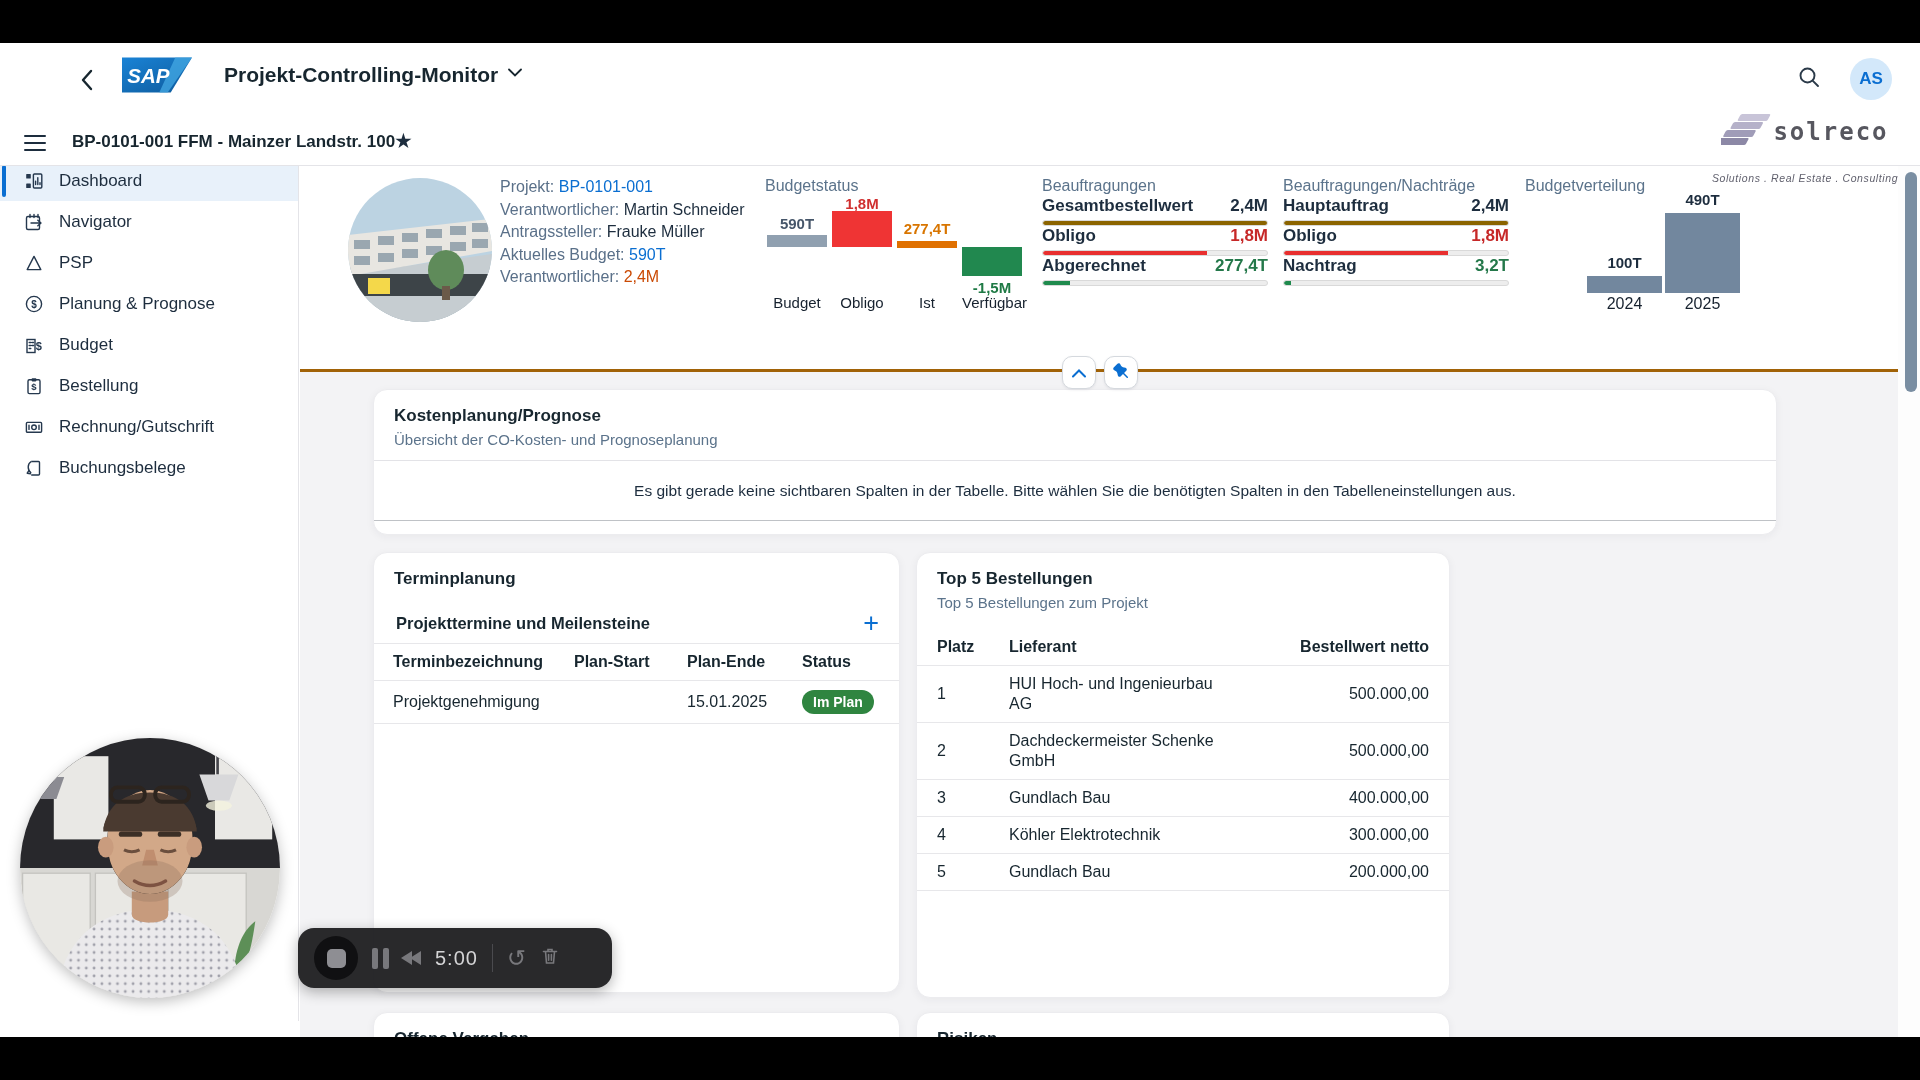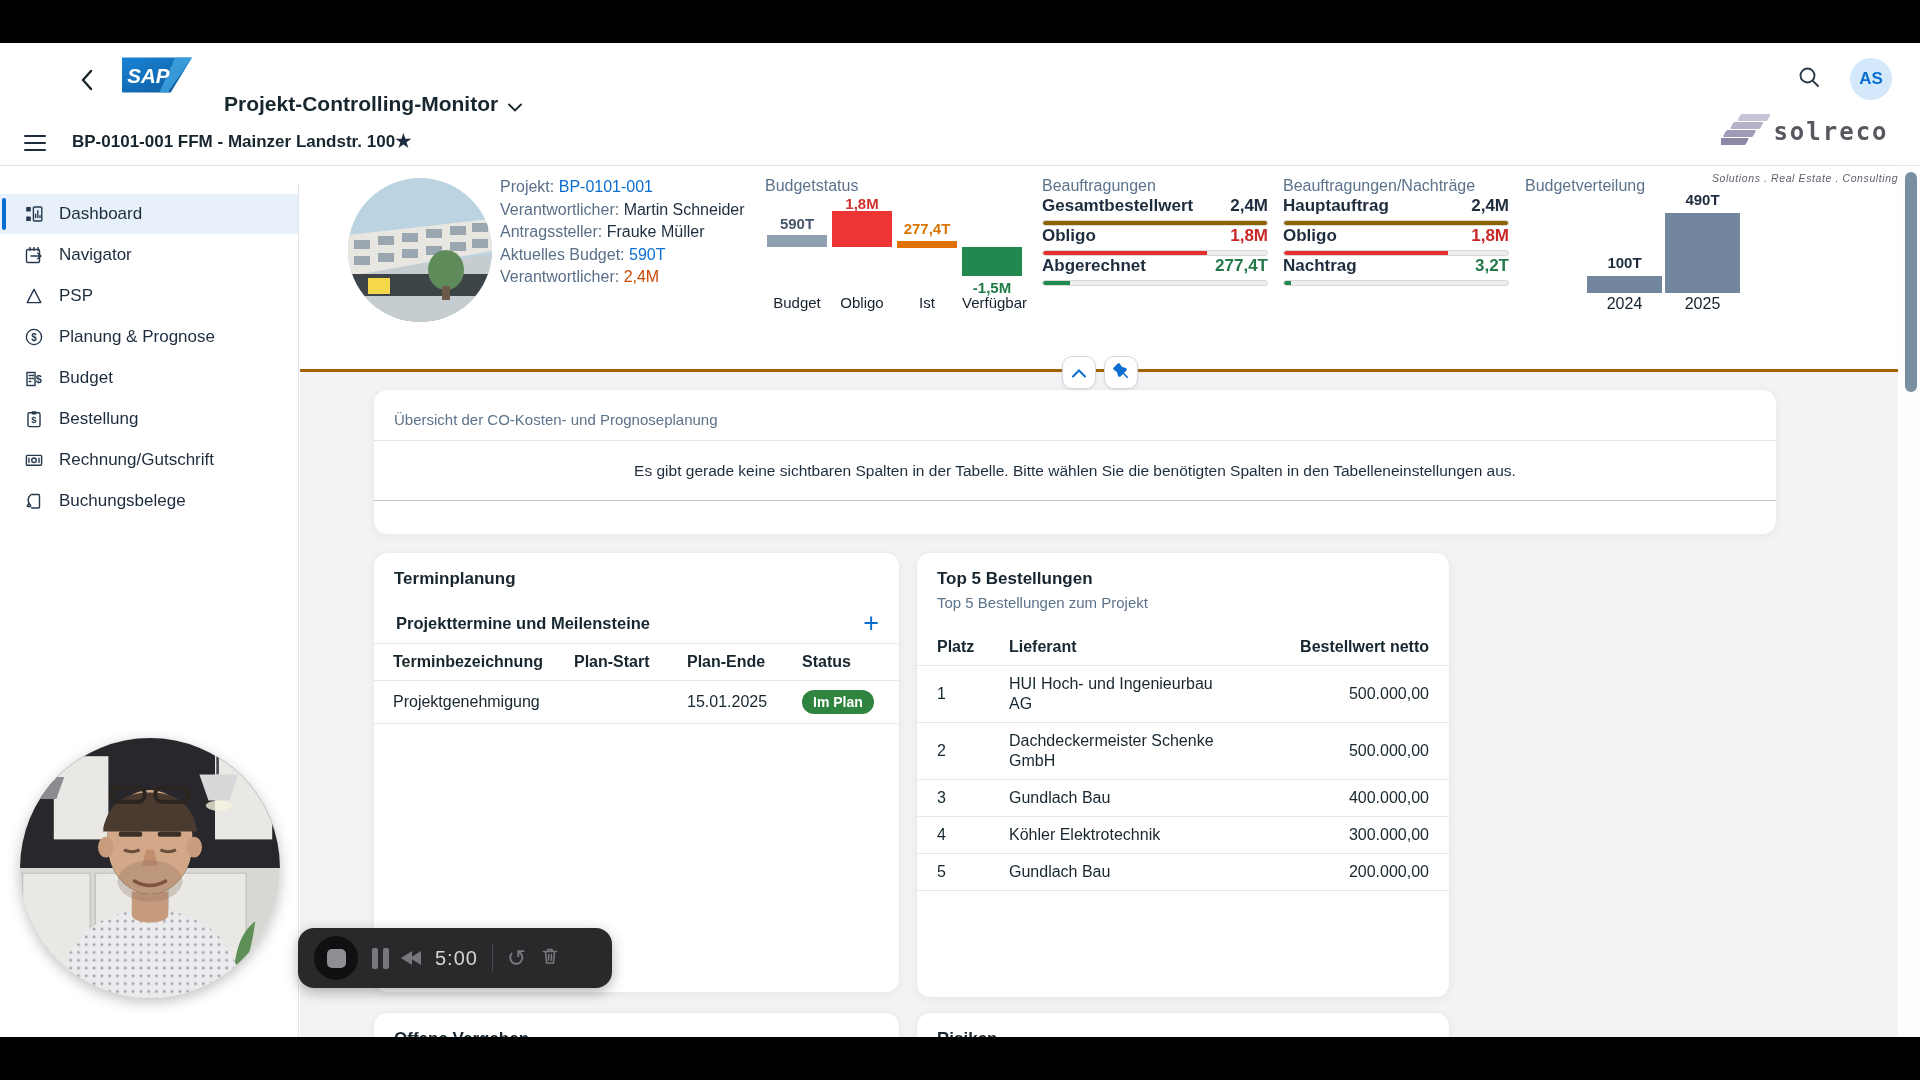--- a/index.html
+++ b/index.html
@@ -8,39 +8,39 @@
 
   
   .bar-top, .bar-bottom { position:absolute; left:0; width:1920px; background:#000; z-index:60; }
   .bar-top { top:0; height:43px; }
   .bar-bottom { bottom:0; height:43px; }
 
   
   .hdr1 { position:absolute; left:0; top:43px; width:1920px; height:79px; background:#fff; z-index:5; }
   .back-btn { position:absolute; left:70px; top:22px; width:34px; height:34px; display:flex; align-items:center; justify-content:center; cursor:pointer; }
   .sap-logo { position:absolute; left:122px; top:14px; }
-  .app-title-wrap { position:absolute; left:224px; top:20px; display:flex; align-items:flex-end; gap:10px; cursor:pointer;margin-top:29px; }
+  .app-title-wrap { position:absolute; left:224px; top:20px; display:flex; align-items:flex-start; gap:10px; cursor:pointer; }
   .app-title { font-size:21px; font-weight:700; color:#17262f; }
   .hdr-right { position:absolute; right:28px; top:15px; display:flex; align-items:center; gap:26px; }
   .search-btn { width:30px; height:30px; display:flex; align-items:center; justify-content:center; cursor:pointer; }
   .avatar { width:42px; height:42px; border-radius:50%; background:#d3e8fa; color:#0a6ed1; font-weight:700; font-size:17px; display:flex; align-items:center; justify-content:center; cursor:pointer; }
 
   
   .hdr2 { position:absolute; left:0; top:122px; width:1920px; height:44px; background:#fff; border-bottom:1px solid #e4e4e8; z-index:5; }
   .burger { position:absolute; left:24px; top:13px; width:22px; height:16px; display:flex; flex-direction:column; justify-content:space-between; cursor:pointer; }
   .burger span { display:block; height:2.4px; background:#1d2d3e; border-radius:2px; }
   .proj-title { position:absolute; left:72px; top:10px; font-size:17px; font-weight:700; color:#17262f; }
   .fav-star { position:absolute; left:394px; top:7px; font-size:21px; color:#1d2d3e; cursor:pointer; }
   .brand { position:absolute; right:20px; top:-12px; width:190px; text-align:center; }
   .brand-row { display:flex; align-items:center; justify-content:center; }
   .brand-name { font-family:"DejaVu Sans Mono","Liberation Mono",monospace; font-size:24px; letter-spacing:2px; color:#57575f; font-weight:700; }
   .brand-tag { font-size:10.5px; color:#5f5f6c; letter-spacing:0.6px; margin-top:18px; white-space:nowrap;font-style:italic; }
 
   
-  .sidebar { position:absolute; left:0; top:183px; width:299px; height:871px; background:#fff; border-right:1px solid #e4e4e8; z-index:4; }
+  .sidebar { position:absolute; left:0; top:150px; width:299px; height:871px; background:#fff; border-right:1px solid #e4e4e8; z-index:4; }
   .side-item { position:relative; display:flex; align-items:center; gap:15px; height:40px; margin:1px 0; padding-left:24px; cursor:pointer; }
   .side-item .lbl { font-size:17px; color:#1d2d3e; }
   .side-item.active { background:#e8f1fa; }
   .side-item.active::before { content:""; position:absolute; left:2px; top:4px; bottom:4px; width:4px; border-radius:3px; background:#0a6ed1; }
   .side-icon { width:20px; height:20px; flex:0 0 20px; }
   .side-icon svg { stroke:#25384e; fill:none; stroke-width:1.4; }
 
   
   .kpi-strip { position:absolute; left:300px; top:166px; width:1620px; height:206px; background:#fff; border-bottom:3px solid #a16207; z-index:3; }
   .proj-img { position:absolute; left:48px; top:12px; width:144px; height:144px; border-radius:50%; overflow:hidden; }
@@ -449,20 +449,21 @@
             <path d="M4.456.734a1.75 1.75 0 012.826.504l.613 1.327a3.081 3.081 0 002.084 1.707l2.454.584c1.332.317 1.8 1.972.832 2.94L11.06 10l3.72 3.72a.75.75 0 11-1.061 1.06L10 11.06l-2.204 2.205c-.968.968-2.623.5-2.94-.832l-.584-2.454a3.081 3.081 0 00-1.707-2.084l-1.327-.613a1.75 1.75 0 01-.504-2.826L4.456.734z" fill="#0a6ed1"></path>
           </svg>
       </span>
     </div>
   </div>
 
   <div class="content">
 
     <div class="card card-kost">
       <div class="kost-head">
+        <div class="card-title">Kostenplanung/Prognose</div>
         <div class="card-sub">Übersicht der CO-Kosten- und Prognoseplanung</div>
       </div>
       <div class="kost-div"></div>
       <div class="kost-msg">Es gibt gerade keine sichtbaren Spalten in der Tabelle. Bitte wählen Sie die benötigten Spalten in den Tabelleneinstellungen aus.</div>
       <div class="kost-bottom"></div>
     </div>
 
     <div class="card card-termin">
       <div class="termin-head">
         <div class="card-title">Terminplanung</div>

